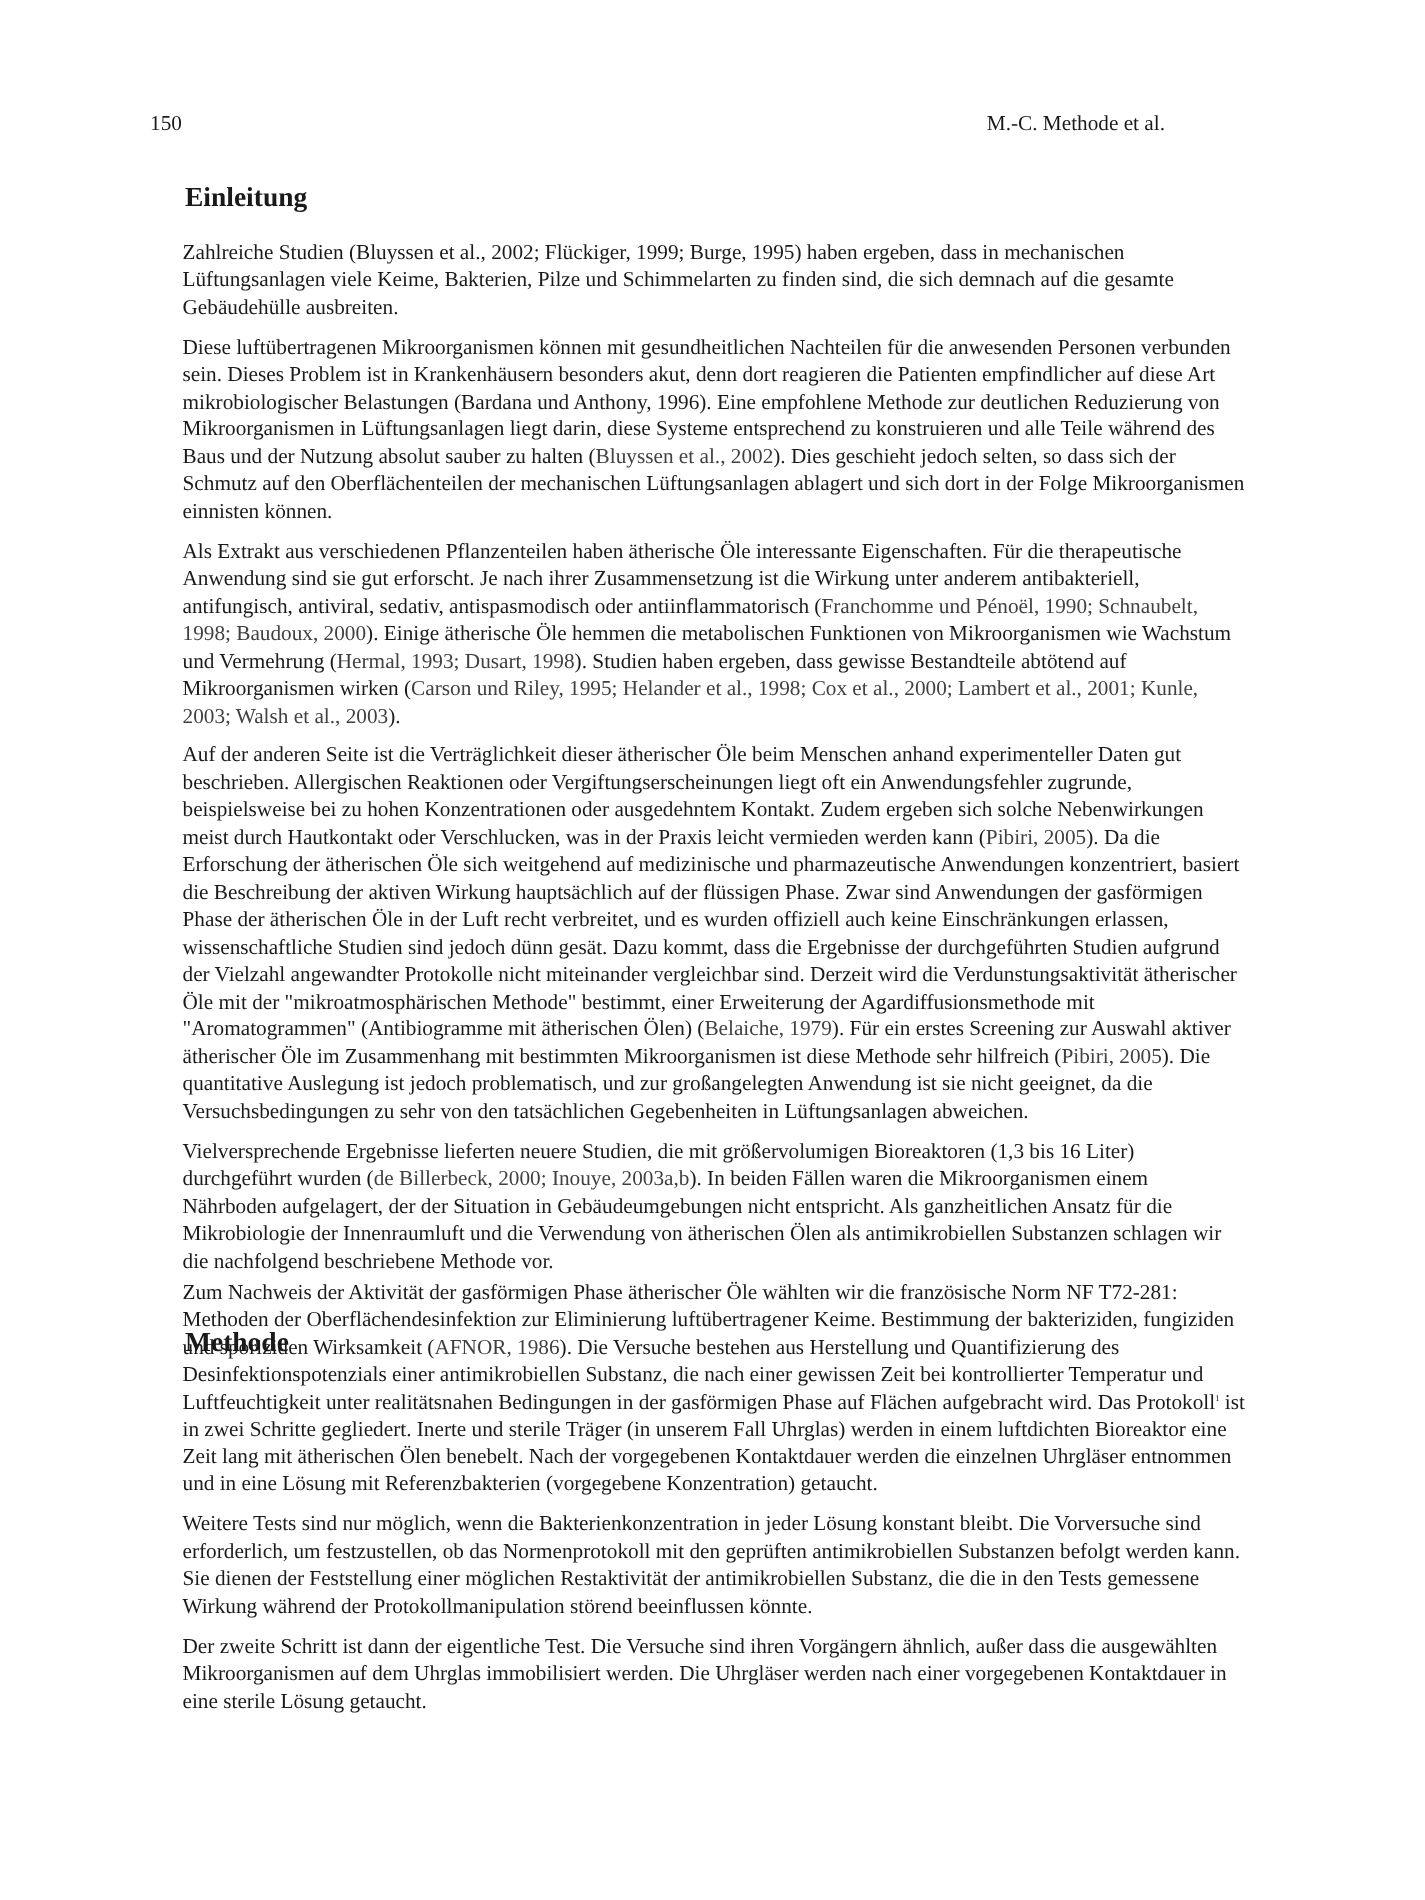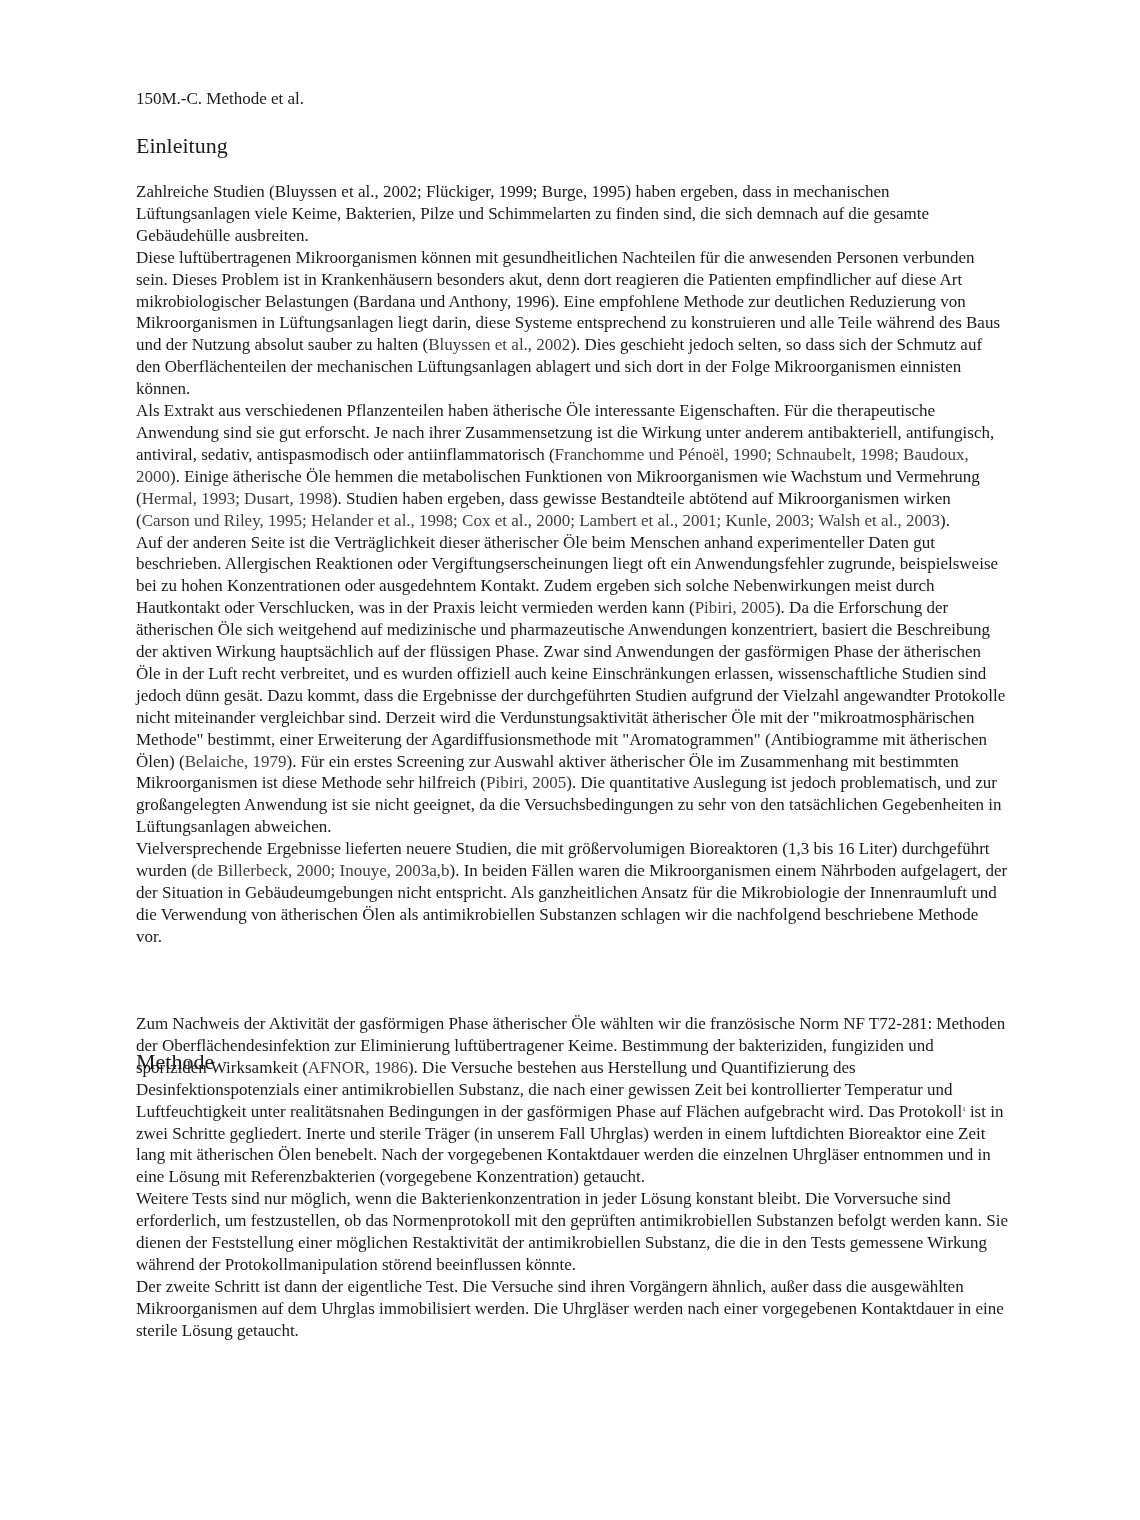--- a/index.html
+++ b/index.html
@@ -2,37 +2,37 @@
 <html><head>
 <meta charset="utf-8">
 <style>
   html, body { margin: 0; padding: 0; background: #ffffff; }
   body {
     width: 1140px; height: 1520px; position: relative; overflow: hidden;
     font-family: "Liberation Serif", "DejaVu Serif", serif;
     color: #1a1a1a;
   }
   .page-header {
-    position: absolute; left: 136px; top: 88px; width: 812px;
-    display: flex; 
+    position: absolute; left: 120px; top: 88px; width: 812px;
+    display: flex; justify-content: space-between;
     font-size: 17px; line-height: 22px;
   }
   .section-heading {
     position: absolute; left: 136px;
-    font-size: 22px; font-weight: normal; margin: 0; line-height: 28px;
+    font-size: 22px; font-weight: bold; margin: 12px; line-height: 28px;
   }
   #h-einleitung { top: 132px; }
   #h-methode { top: 1048px; }
   .body-block {
     position: absolute; left: 136px; width: 872px;
     font-size: 17px; line-height: 21.9px;
   }
   #block-einleitung { top: 181px; }
   #block-methode { top: 1013px; }
-  .para { margin: 0; }
+  .para { margin: 10px; }
   .cite { color: #404040; }
   sup.fn { font-size: 7px; vertical-align: 6px; line-height: 0; }
 </style>
 </head>
 <body>
 
 <div class="page-header">
   <span>150</span>
   <span>M.-C. Methode et al.</span>
 </div>

